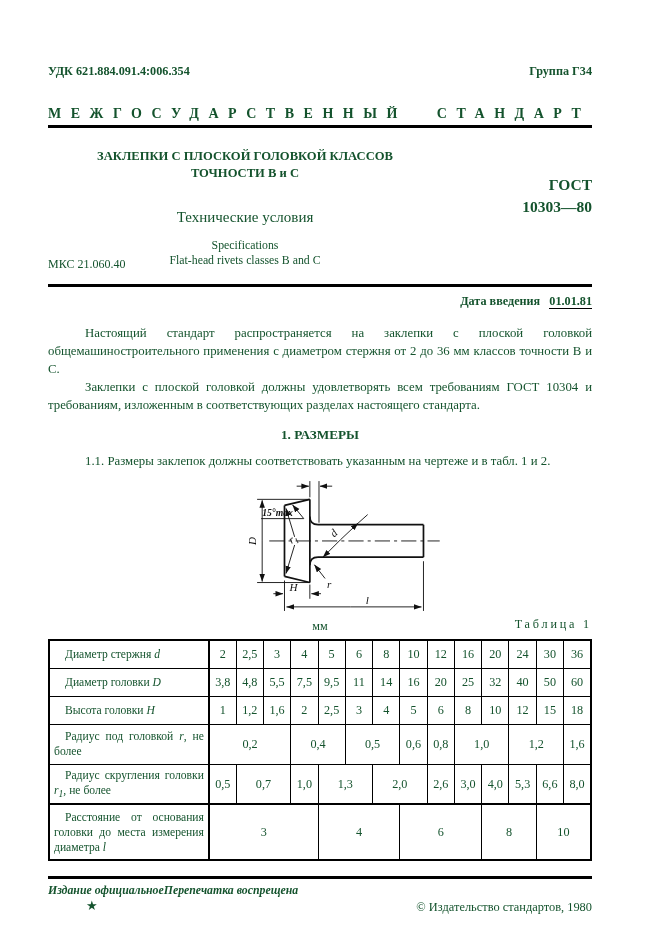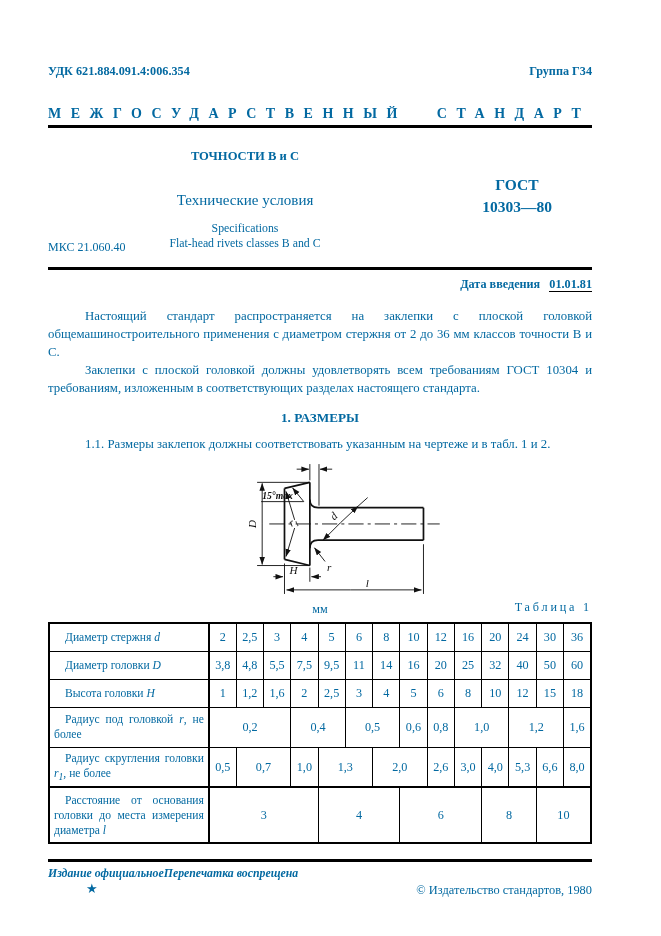--- a/index.html
+++ b/index.html
@@ -1,29 +1,29 @@
 <!DOCTYPE html>
 <html lang="ru"><head>
 <meta charset="utf-8">
 <style>
   html,body { margin:0; padding:0; background:#e8e8e8; }
   .page {
-    width:661px; height:936px; margin:0 auto; background:#ffffff; color:#0369a1;
+    width:661px; height:936px; margin:0 auto; background:#ffffff; color:#14532d;
     font-family:"Liberation Serif", serif; position:relative; box-sizing:border-box;
     padding:64px 69px 0 48px; overflow:hidden;
   }
   .udk-row { display:flex; justify-content:space-between; font-weight:bold; font-size:12.2px; }
   .mezh { margin-top:27px; font-weight:bold; font-size:14px; letter-spacing:9.5px; word-spacing:17px; white-space:nowrap; overflow:hidden; }
   .rule  { height:3px; background:#000; margin-top:3px; }
   .title-row { display:flex; margin-top:20px; }
   .title-left { flex:1; text-align:center; }
   .title-main { font-weight:bold; font-size:12.6px; line-height:1.35; }
   .subtitle   { font-weight:normal; font-size:15px; margin-top:27px; }
   .title-en   { font-size:11.8px; line-height:1.3; margin-top:12px; }
-  .gost-block { width:150px; text-align:center; font-weight:bold; font-size:15.5px; line-height:1.4; margin-top:26px; }
+  .gost-block { width:150px; text-align:right; font-weight:bold; font-size:15.5px; line-height:1.4; margin-top:26px; }
   .mks   { font-size:12px; margin-top:-12px; }
   .rule2 { height:3px; background:#000; margin-top:12px; }
   .date-row { text-align:right; font-weight:bold; font-size:12.2px; margin-top:7px; }
   .date-val { border-bottom:1.6px solid #000; }
   .para   { font-size:12.8px; line-height:1.42; text-align:justify; text-indent:37px; }
   .para1  { margin-top:15px; }
   .section-h { text-align:center; font-weight:bold; font-size:13.2px; margin-top:13px; }
   .clause { margin-top:11px; font-size:12.8px; text-align:justify; text-indent:37px; }
   .fig-wrap { margin-top:6px; text-align:center; }
   .units-row { position:relative; height:17px; font-size:12.2px; }
@@ -50,20 +50,21 @@
     <span>УДК 621.884.091.4:006.354</span>
     <span>Группа Г34</span>
   </div>
 
   <div class="mezh">МЕЖГОСУДАРСТВЕННЫЙ СТАНДАРТ</div>
   <div class="rule"></div>
 
   <div class="title-row">
     <div class="title-left">
       <div class="title-main">
+        <div>ЗАКЛЕПКИ С ПЛОСКОЙ ГОЛОВКОЙ КЛАССОВ</div>
         <div>ТОЧНОСТИ В и С</div>
       </div>
       <div class="subtitle">Технические условия</div>
       <div class="title-en">
         <div>Specifications</div>
         <div>Flat-head rivets classes B and C</div>
       </div>
     </div>
     <div class="gost-block">
       <div>ГОСТ</div>

